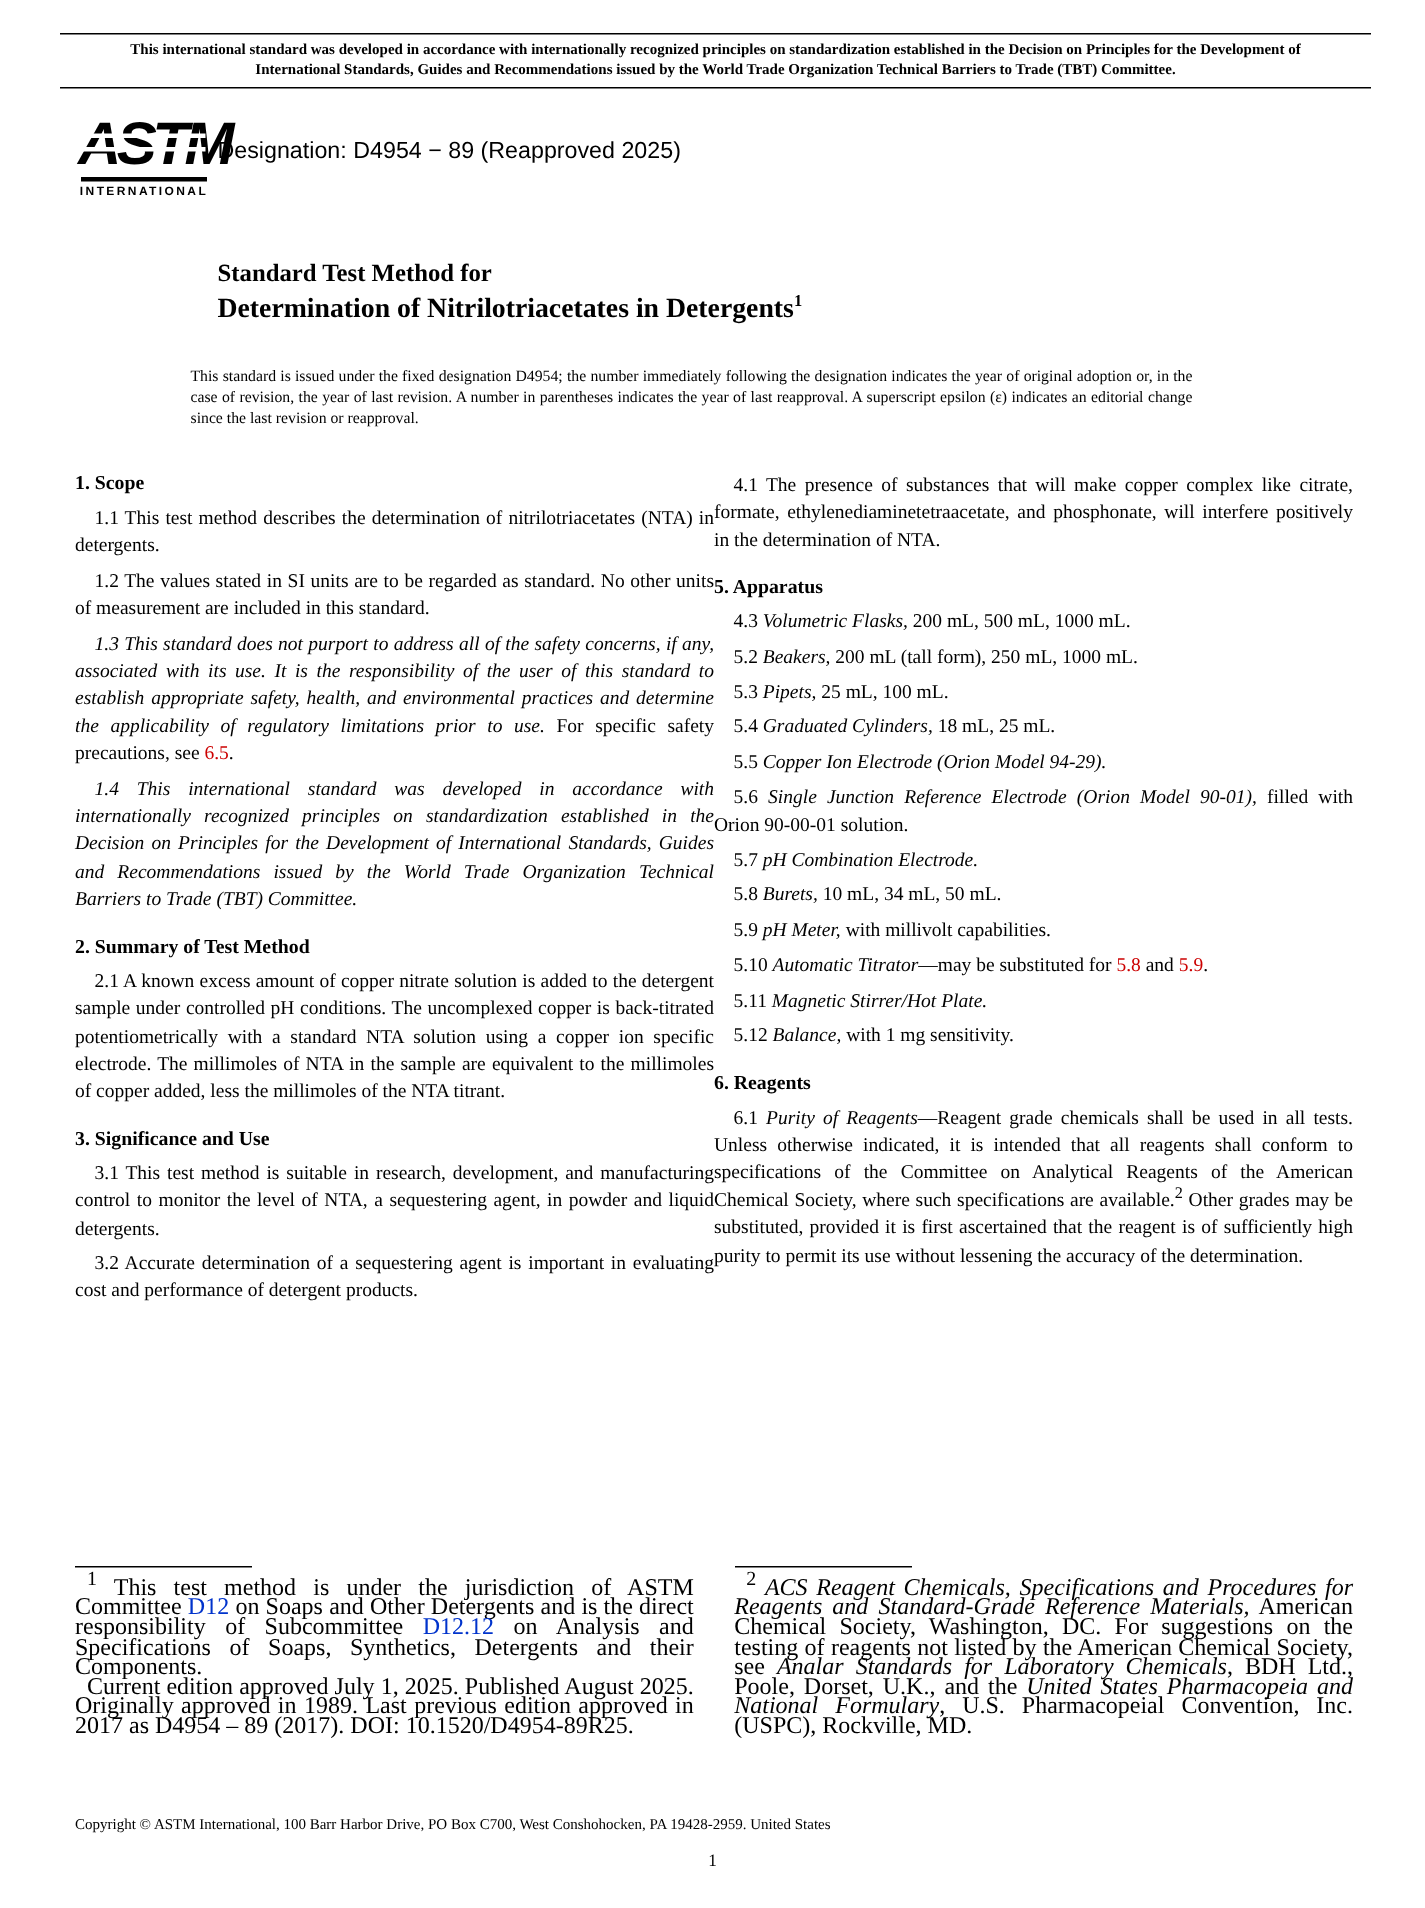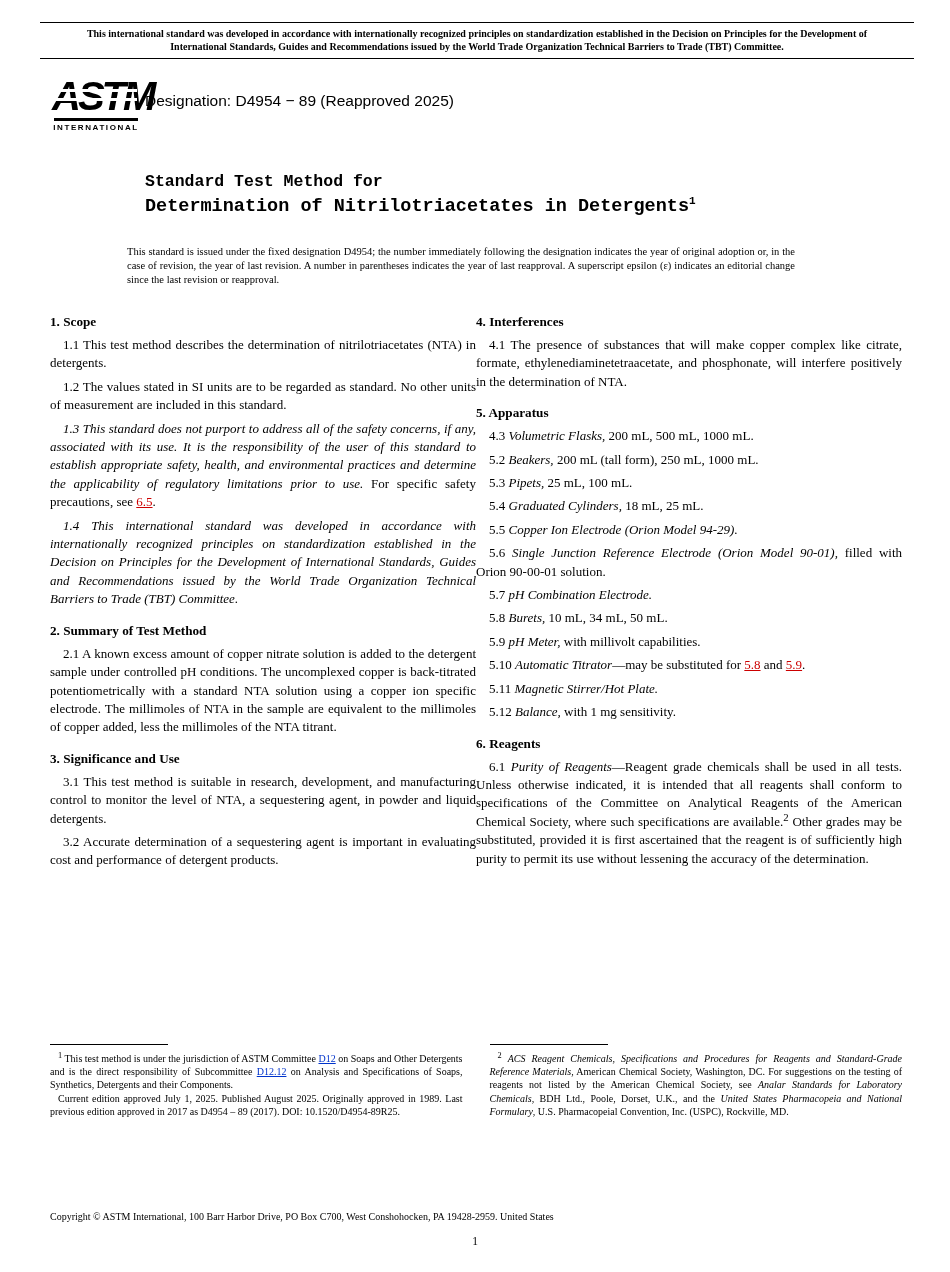--- a/index.html
+++ b/index.html
@@ -17,41 +17,41 @@
   .logo-mark .stripe{position:absolute;left:3px;right:3px;height:2.5px;background:#fff;}
   .stripe.s1{top:15px;} .stripe.s2{top:24px;}
   .logo-bar{height:3px;background:#000;margin:0 2px;}
   .logo-sub{font-family:"Liberation Sans",sans-serif;font-size:8px;font-weight:bold;
     letter-spacing:1.6px;margin-top:2px;}
 
   .designation{position:absolute;top:78px;left:145px;
     font-family:"Liberation Sans",sans-serif;font-weight:normal;font-size:15.5px;}
 
   .title-block{position:absolute;top:156px;left:145px;right:120px;
-    font-family:Liberation Mono, monospace;font-weight:bold;}
+    font-family:Liberation Serif, serif;font-weight:bold;}
   .title-line1{font-size:16.5px;line-height:23px;}
   .title-line2{font-size:18.5px;line-height:27px;}
   .title-line2 sup{font-size:11px;}
 
   .preamble{position:absolute;top:231px;left:127px;width:668px;
     font-size:10.5px;line-height:14px;text-align:justify;}
 
   .columns{position:absolute;top:300px;left:50px;right:48px;display:flex;}
   .col{flex:1;min-width:0;}
   .section-heading{font-size:13.2px;font-weight:bold;margin:14px 0 6px;}
   .col .section-heading:first-child{margin-top:0;}
   .para{margin:0 0 5px;font-size:13px;line-height:18.4px;text-align:justify;text-indent:13px;}
   .it{font-style:italic;}
-  .link-red,.link-blue{cursor:pointer;text-decoration:underline;}
+  .link-red,.link-blue{cursor:pointer;}
   sup{line-height:0;}
 
   .footnotes{position:absolute;top:1030px;left:50px;right:48px;display:flex;gap:27px;}
   .fn-col{flex:1;min-width:0;}
   .fn-rule{width:118px;height:0;border-top:1px solid #000;margin-bottom:7px;}
-  .fn-para{margin:0;font-size:10px;line-height:13.2px;text-align:justify;text-indent:8px;}
+  .fn-para{margin:0;font-size:16px;line-height:13.2px;text-align:justify;text-indent:8px;}
 
   .copyright{position:absolute;top:1197px;left:50px;font-size:10px;}
   .page-number{position:absolute;top:1221px;left:0;right:0;text-align:center;font-size:11.5px;}
 </style>
 </head>
 <body>
 
 <div class="page">
 
   <div class="top-notice">This international standard was developed in accordance with internationally recognized principles on standardization established in the Decision on Principles for the Development of International Standards, Guides and Recommendations issued by the World Trade Organization Technical Barriers to Trade (TBT) Committee.</div>
@@ -90,21 +90,20 @@
 
       <h2 class="section-heading">2.  Summary of Test Method</h2>
       <p class="para"><span>2.1 A known excess amount of copper nitrate solution is added to the detergent sample under controlled pH conditions. The uncomplexed copper is back-titrated potentiometrically with a standard NTA solution using a copper ion specific electrode. The millimoles of NTA in the sample are equivalent to the millimoles of copper added, less the millimoles of the NTA titrant.</span></p>
 
       <h2 class="section-heading">3.  Significance and Use</h2>
       <p class="para"><span>3.1 This test method is suitable in research, development, and manufacturing control to monitor the level of NTA, a sequestering agent, in powder and liquid detergents.</span></p>
       <p class="para"><span>3.2 Accurate determination of a sequestering agent is important in evaluating cost and performance of detergent products.</span></p>
     </div>
 
     <div class="col">
-      <h2 class="section-heading">4.  Interferences</h2>
       <p class="para"><span>4.1 The presence of substances that will make copper complex like citrate, formate, ethylenediaminetetraacetate, and phosphonate, will interfere positively in the determination of NTA.</span></p>
 
       <h2 class="section-heading">5.  Apparatus</h2>
       <p class="para"><span>4.3 </span><span class="it">Volumetric Flasks,</span><span> 200 mL, 500 mL, 1000 mL.</span></p>
       <p class="para"><span>5.2 </span><span class="it">Beakers,</span><span> 200 mL (tall form), 250 mL, 1000 mL.</span></p>
       <p class="para"><span>5.3 </span><span class="it">Pipets,</span><span> 25 mL, 100 mL.</span></p>
       <p class="para"><span>5.4 </span><span class="it">Graduated Cylinders,</span><span> 18 mL, 25 mL.</span></p>
       <p class="para"><span>5.5 </span><span class="it">Copper Ion Electrode (Orion Model 94-29).</span></p>
       <p class="para"><span>5.6 </span><span class="it">Single Junction Reference Electrode (Orion Model 90-01),</span><span> filled with Orion 90-00-01 solution.</span></p>
       <p class="para"><span>5.7 </span><span class="it">pH Combination Electrode.</span></p>

